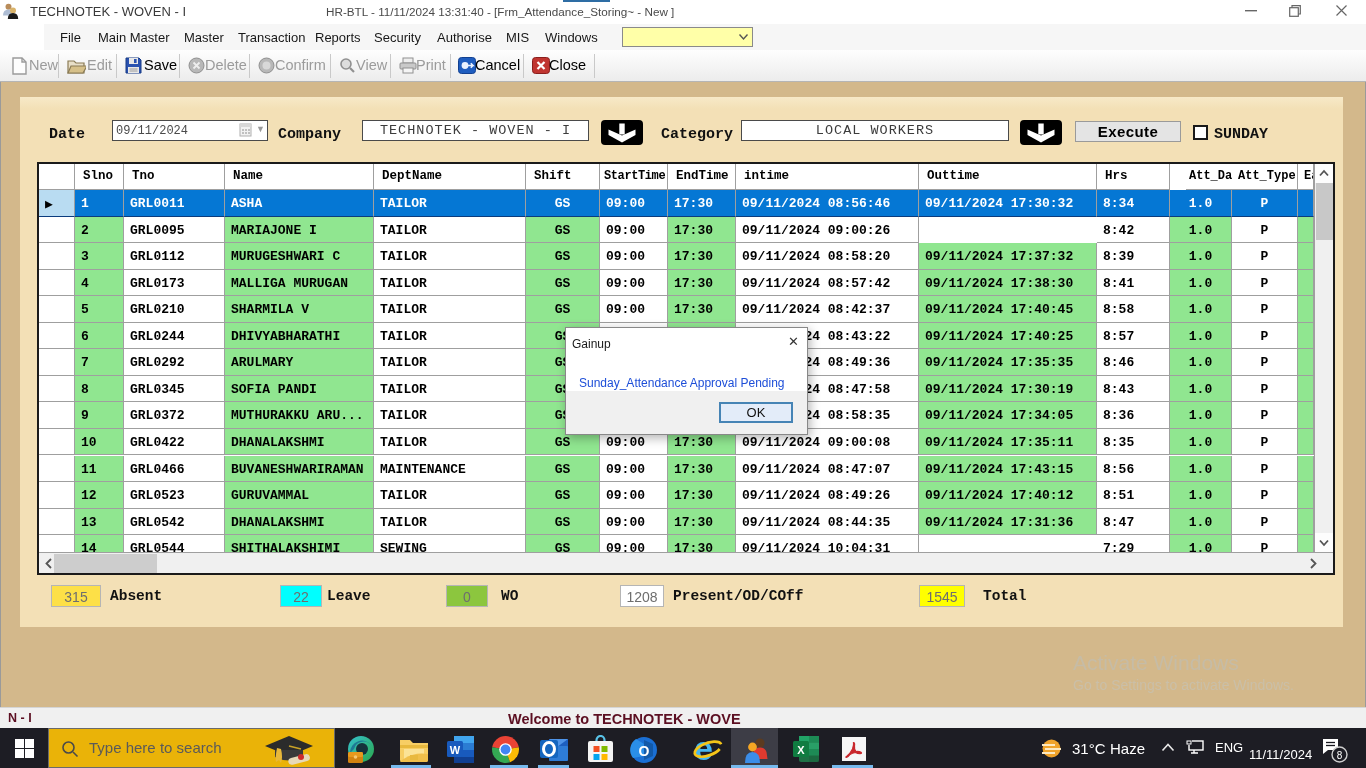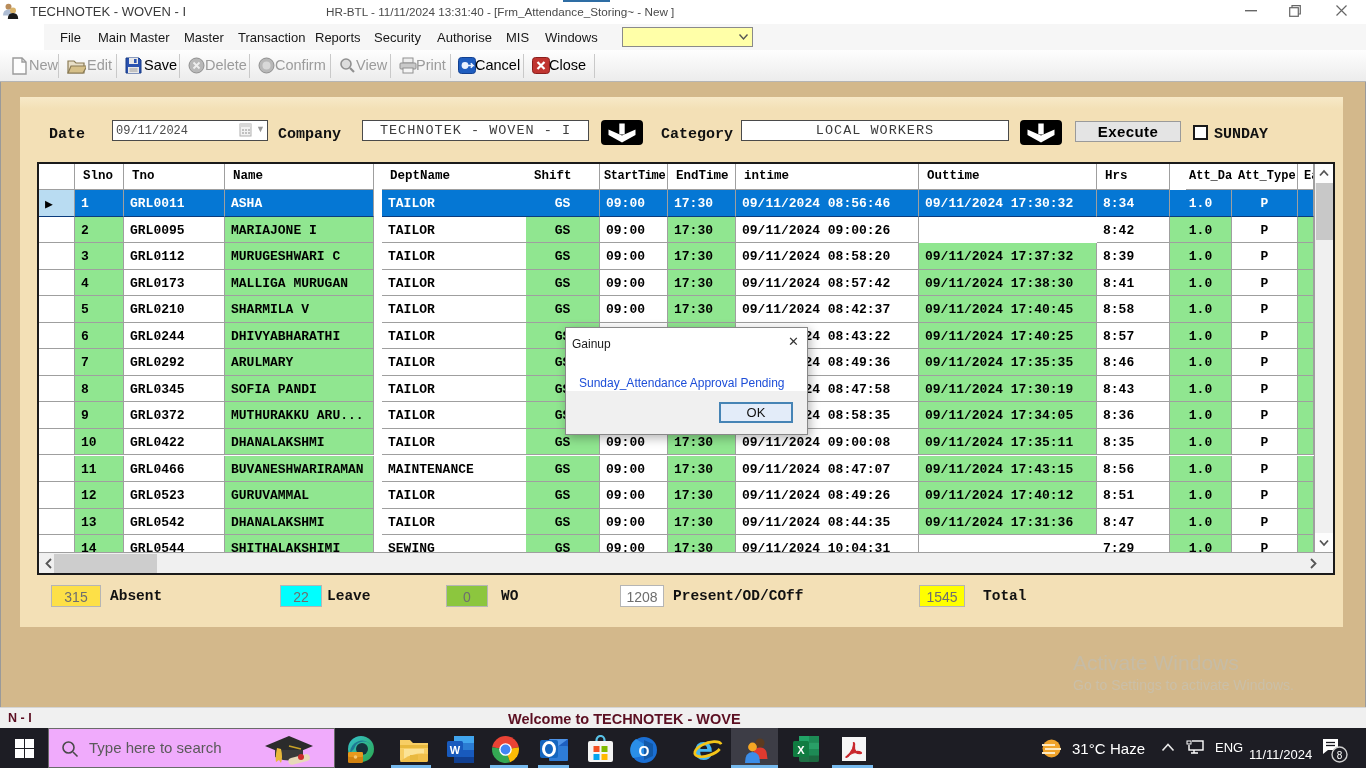--- a/index.html
+++ b/index.html
@@ -25,21 +25,21 @@
 .flabel { position:absolute; font-family:"Liberation Mono",monospace; font-weight:bold; color:#111; font-size:15px; }
 .fbox { position:absolute; background:#fff; border:1px solid #4a4a4a; font-family:"Liberation Mono",monospace; font-size:13.5px; color:#3c3c3c; }
 
 #grid { position:absolute; left:36px; top:80px; width:1298px; height:413px; border:2px solid #1a1a1a; background:#fff; overflow:hidden; }
 .grow { position:absolute; left:0; width:1275px; }
 .gc { position:absolute; top:0; height:100%; border-right:1px solid #9f9f9f; border-bottom:1px solid #9f9f9f; font-family:"Liberation Mono",monospace; font-weight:bold; font-size:13px; color:#000; padding:6px 0 0 6px; overflow:hidden; white-space:nowrap; background:#fff; }
 .k0{left:0px;width:36px;}
 .k1{left:36px;width:49px;}
 .k2{left:85px;width:101px;}
 .k3{left:186px;width:149px;}
-.k4{left:335px;width:152px;margin-left:8px;}
+.k4{left:335px;width:152px;}
 .k5{left:487px;width:74px;}
 .k6{left:561px;width:68px;}
 .k7{left:629px;width:68px;}
 .k8{left:697px;width:183px;}
 .k9{left:880px;width:178px;}
 .k10{left:1058px;width:73px;}
 .k11{left:1131px;width:62px;}
 .k12{left:1193px;width:66px;}
 .k13{left:1259px;width:16px;}
 .grow .k1,.grow .k3,.grow .k5,.grow .k7,.grow .k9,.grow .k11,.grow .k13 { background:#90e690; }
@@ -54,21 +54,21 @@
 .sel .k0 { background:#b9dcf2 !important; color:#000; }
 
 .sumbox { position:absolute; height:22px; border:1px solid #b5b5b5; font-size:14px; color:#6e6e6e; text-align:center; padding-top:3px; }
 .sumlbl { position:absolute; font-family:"Liberation Mono",monospace; font-weight:bold; font-size:14.5px; color:#111; }
 
 #dlg { left:565px; top:327px; width:243px; height:108px; background:#fff; border:1px solid #888; box-shadow:2px 3px 10px rgba(0,0,0,0.3); }
 
 #status { left:0; top:707px; width:1366px; height:21px; background:#f0f0f0; border-top:1px solid #d5d5d5; }
 
 #taskbar { left:0; top:728px; width:1366px; height:40px; background:#1d1d24; }
-#search { left:48px; top:728px; width:287px; height:40px; background:#f0abfc; border:1px solid #6a6a6a; }
+#search { left:48px; top:728px; width:287px; height:40px; background:#eab308; border:1px solid #6a6a6a; }
 .tbu { position:absolute; top:37px; height:3px; background:#76b9ed; }
 .trtext { position:absolute; color:#fff; font-size:15px; }
 </style></head>
 <body>
 
 <div class="abs" id="bluestrip"></div>
 <svg class="abs" style="left:2px;top:2px" width="17" height="18" viewBox="0 0 17 18">
   <circle cx="6.5" cy="4.8" r="3" fill="#b98c5a"></circle>
     <path d="M1 13.5 q0-6 5.5-6 q5.5 0 5.5 6z" fill="#aebdd4"></path>
   <circle cx="11" cy="8.6" r="3" fill="#d9b36a"></circle>

